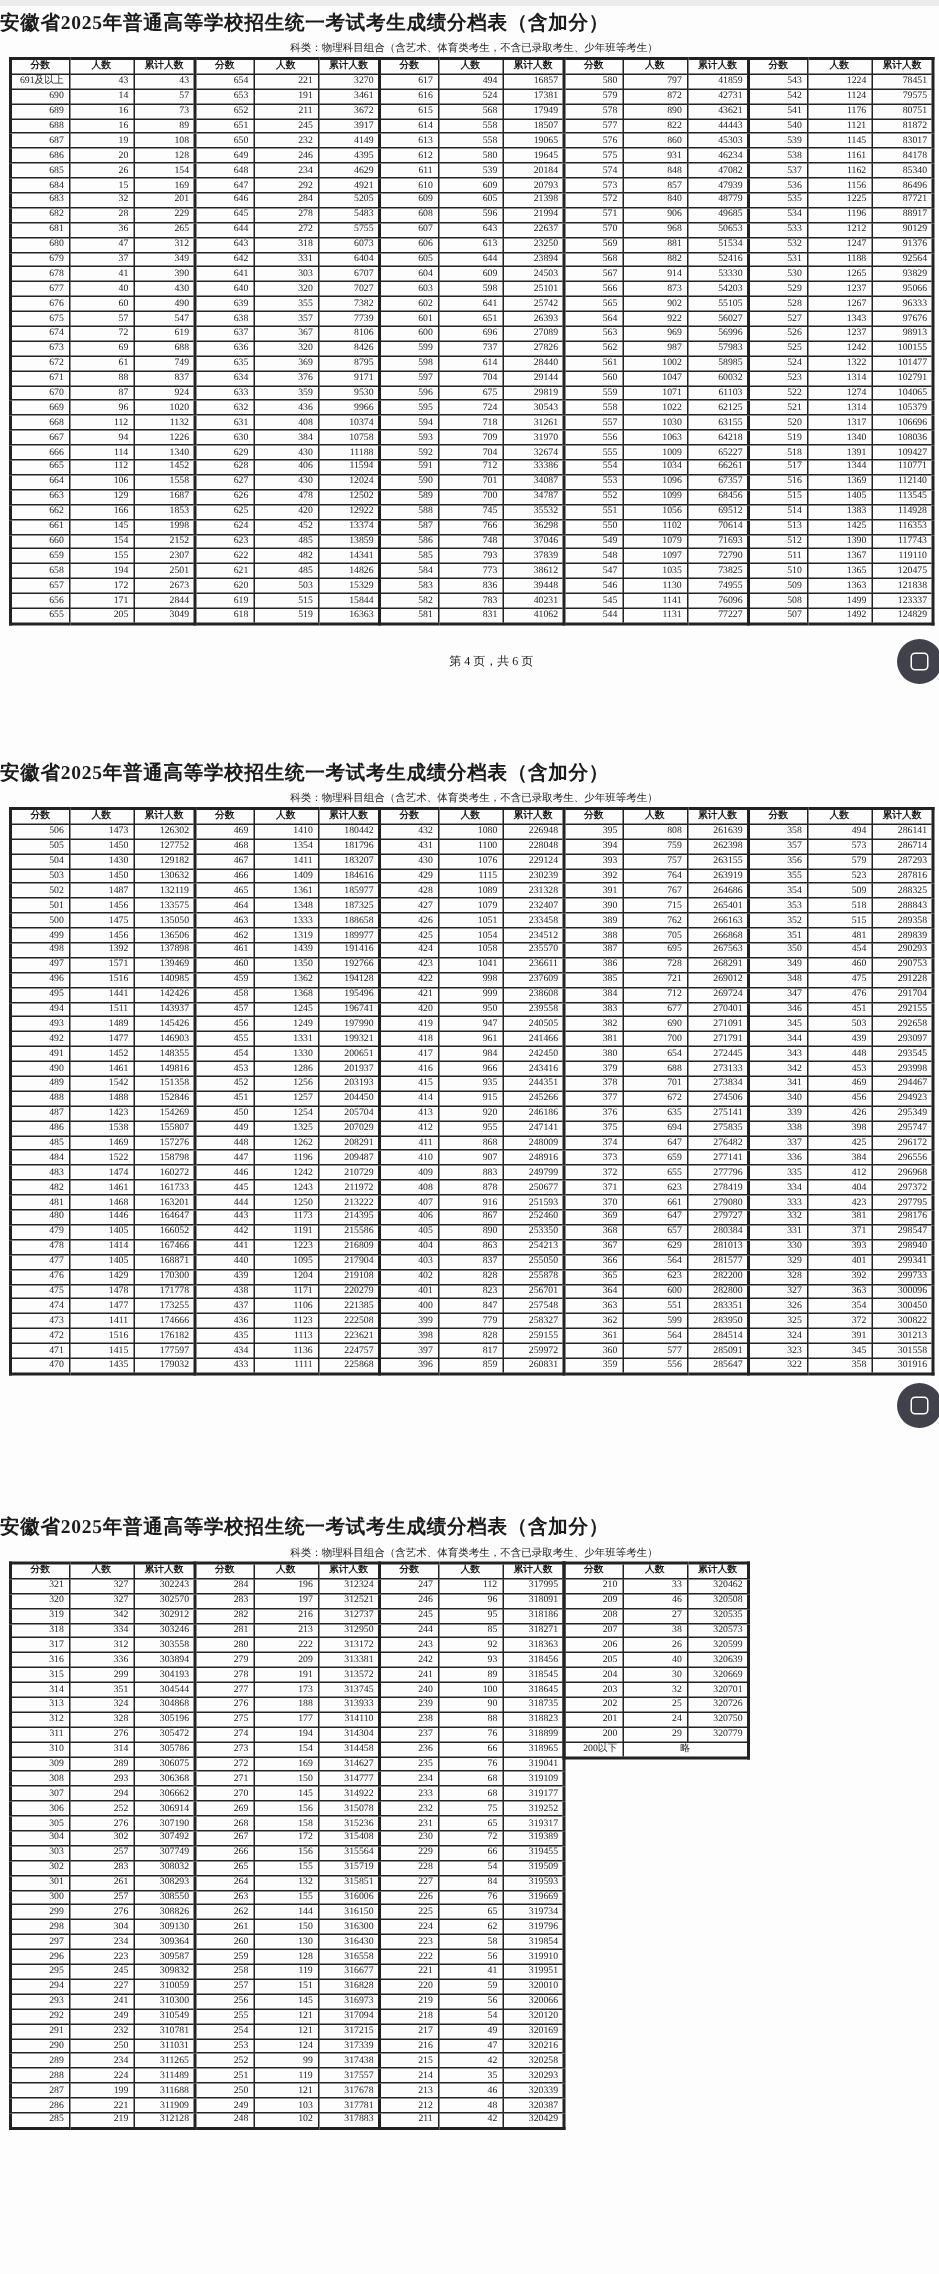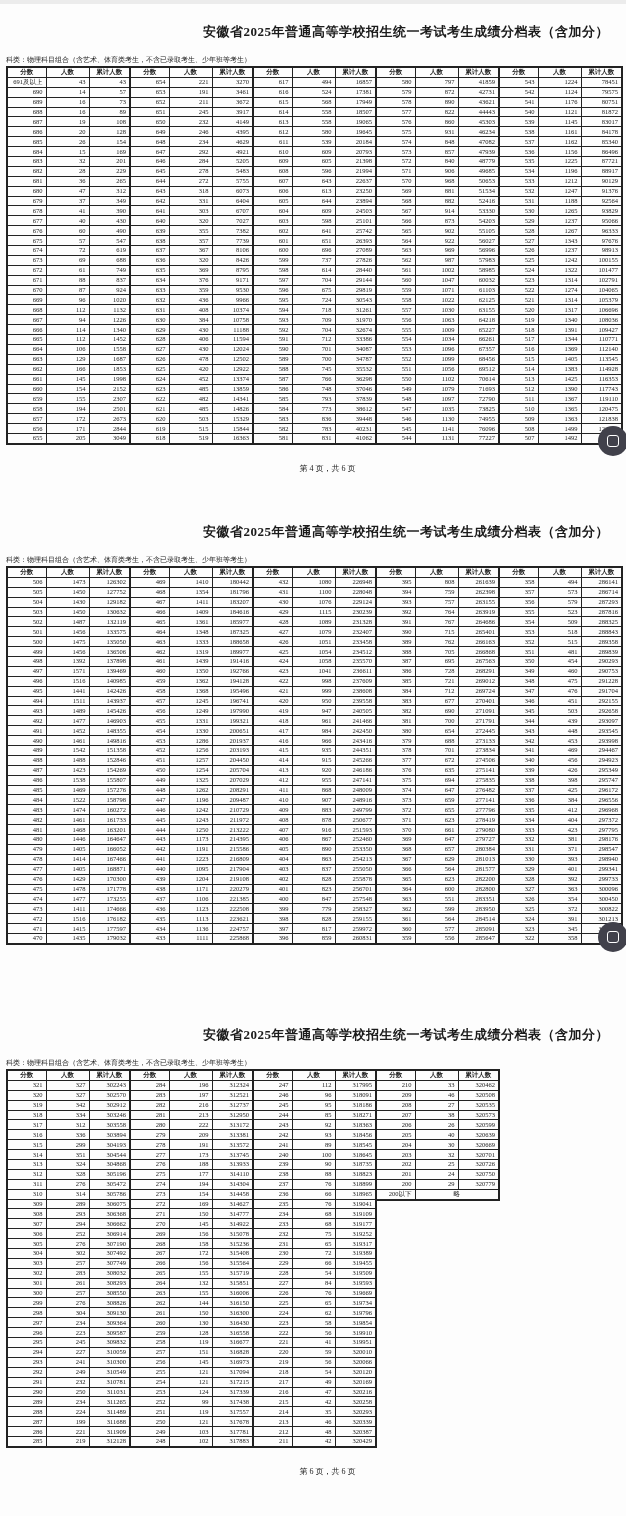--- a/index.html
+++ b/index.html
@@ -1,21 +1,21 @@
 <!DOCTYPE html>
 <html><head>
 <meta charset="utf-8">
 <style>
   html,body{margin:0;padding:0;background:#fbfbfb;}
   #canvas{position:relative;width:626px;height:1516px;overflow:hidden;background:#fdfdfd;
           font-family:"Liberation Serif","DejaVu Serif",serif;color:#1b1b1b;}
   #top-edge{position:absolute;top:0;left:0;width:626px;height:4px;background:#ececec;}
   .page{position:absolute;left:0;width:626px;}
-  .page-title{font-size:13px;font-weight:bold;text-align:right;line-height:15px;margin:17px;letter-spacing:0.5px;}
-  .subtitle{font-size:7px;line-height:8px;margin:6px 0 0 6px;}
+  .page-title{font-size:13px;font-weight:bold;text-align:left;line-height:15px;margin:0;letter-spacing:0.5px;}
+  .subtitle{font-size:7px;line-height:8px;margin:6px 0 0 6px;text-align:center;}
   .tablewrap{position:relative;margin:2px 0 0 6px;}
   table{border-collapse:collapse;table-layout:fixed;}
   td,th{border:0.8px solid #222;height:8.9px;padding:0;font-size:6.5px;line-height:8px;
         overflow:hidden;white-space:nowrap;}
   th{font-weight:bold;text-align:center;}
   td{text-align:right;padding-right:3px;}
   td.ctr{text-align:center;padding-right:0;}
   .ge{border-right-width:2px;}
   tr > th:first-child, tr > td:first-child{border-left-width:2px;}
   thead th{border-top-width:2px;}
@@ -1893,21 +1893,20 @@
               <td>29</td>
               <td class="ge">320779</td>
             </tr>
             <tr>
               <td>200以下</td>
               <td colspan="2" class="ctr ge">略</td>
             </tr>
           </tbody>
         </table>
     </div>
-    <div class="footer">第 6 页，共 6 页</div>
   </section>
 
   <div class="badge" style="top:426px">
     <span class="appicon"></span>
   </div>
   <div class="badge" style="top:922px">
     <span class="appicon"></span>
   </div>
 </div>
 

